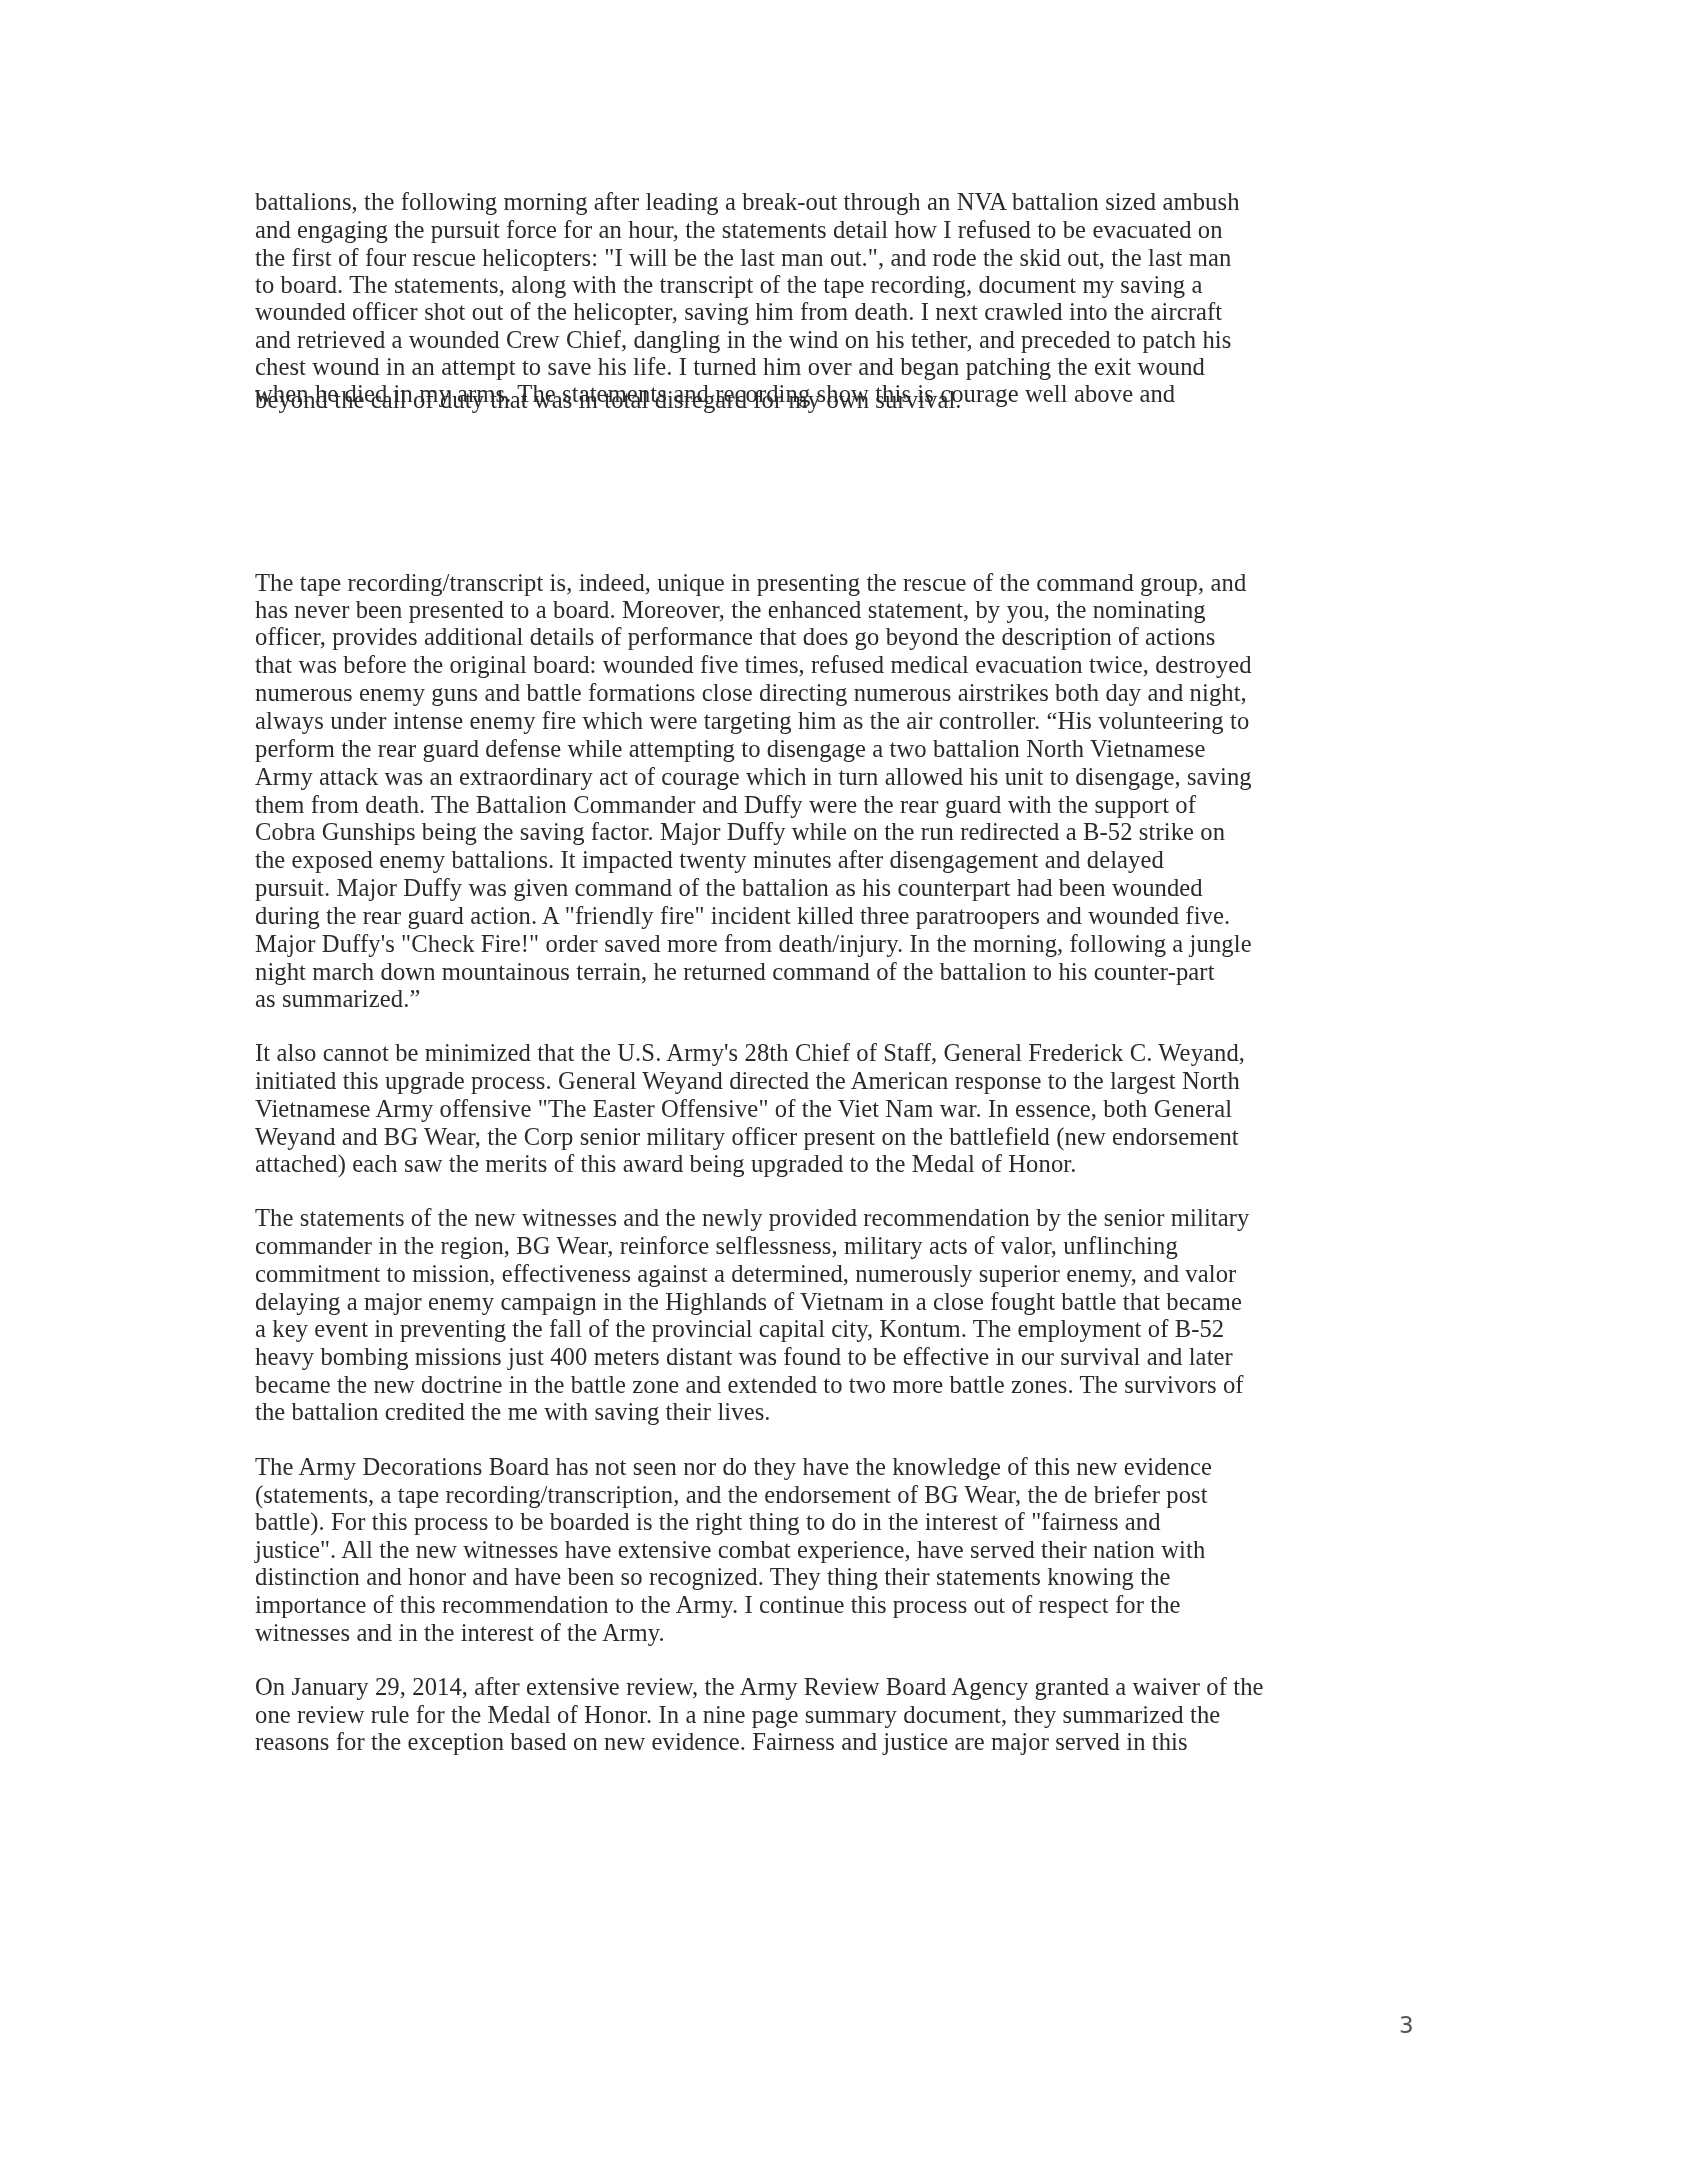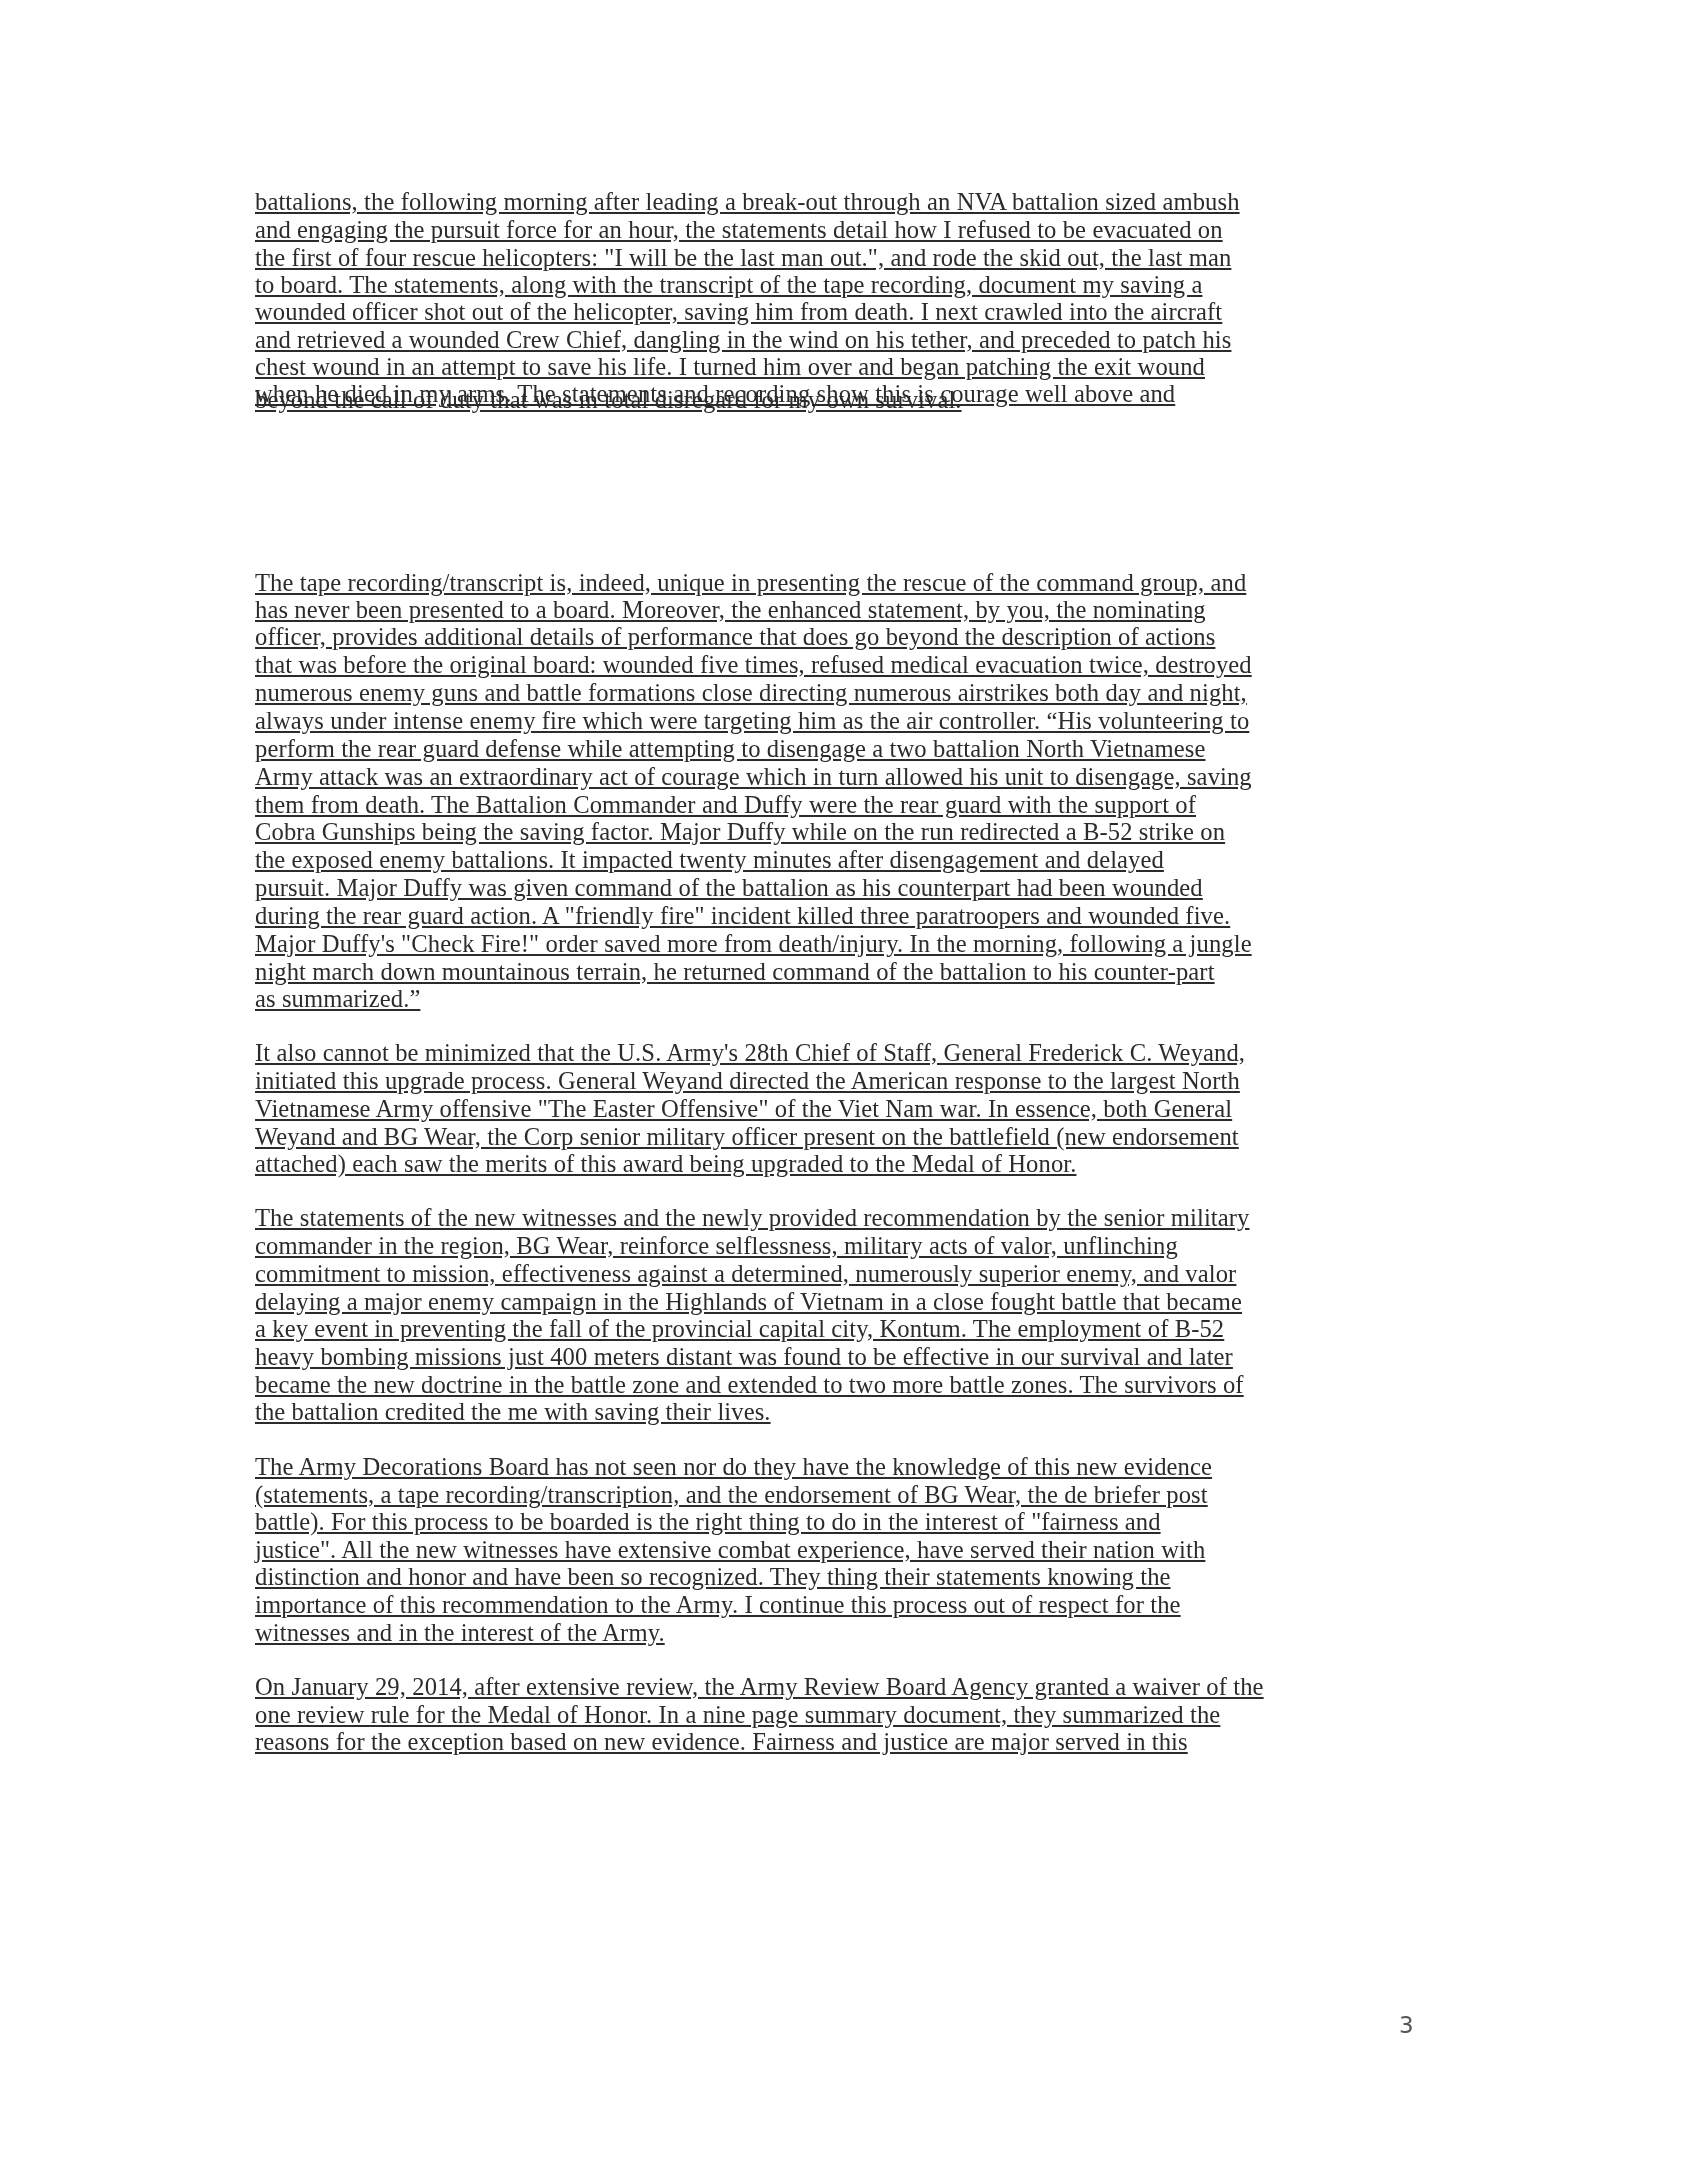--- a/index.html
+++ b/index.html
@@ -29,21 +29,20 @@
       width: 1181px;
     }
     .line {
       position: absolute;
       left: 0;
       white-space: nowrap;
       font-size: 24.6px;
       line-height: 28px;
       letter-spacing: 0.1px;
       transform-origin: left top;
-      text-decoration: underline;
     }
     .page-number {
       position: absolute;
       left: 1399px;
       top: 2012px;
       font-size: 23px;
       font-family: "DejaVu Sans", sans-serif;
       color: #555555;
     }
   </style>

